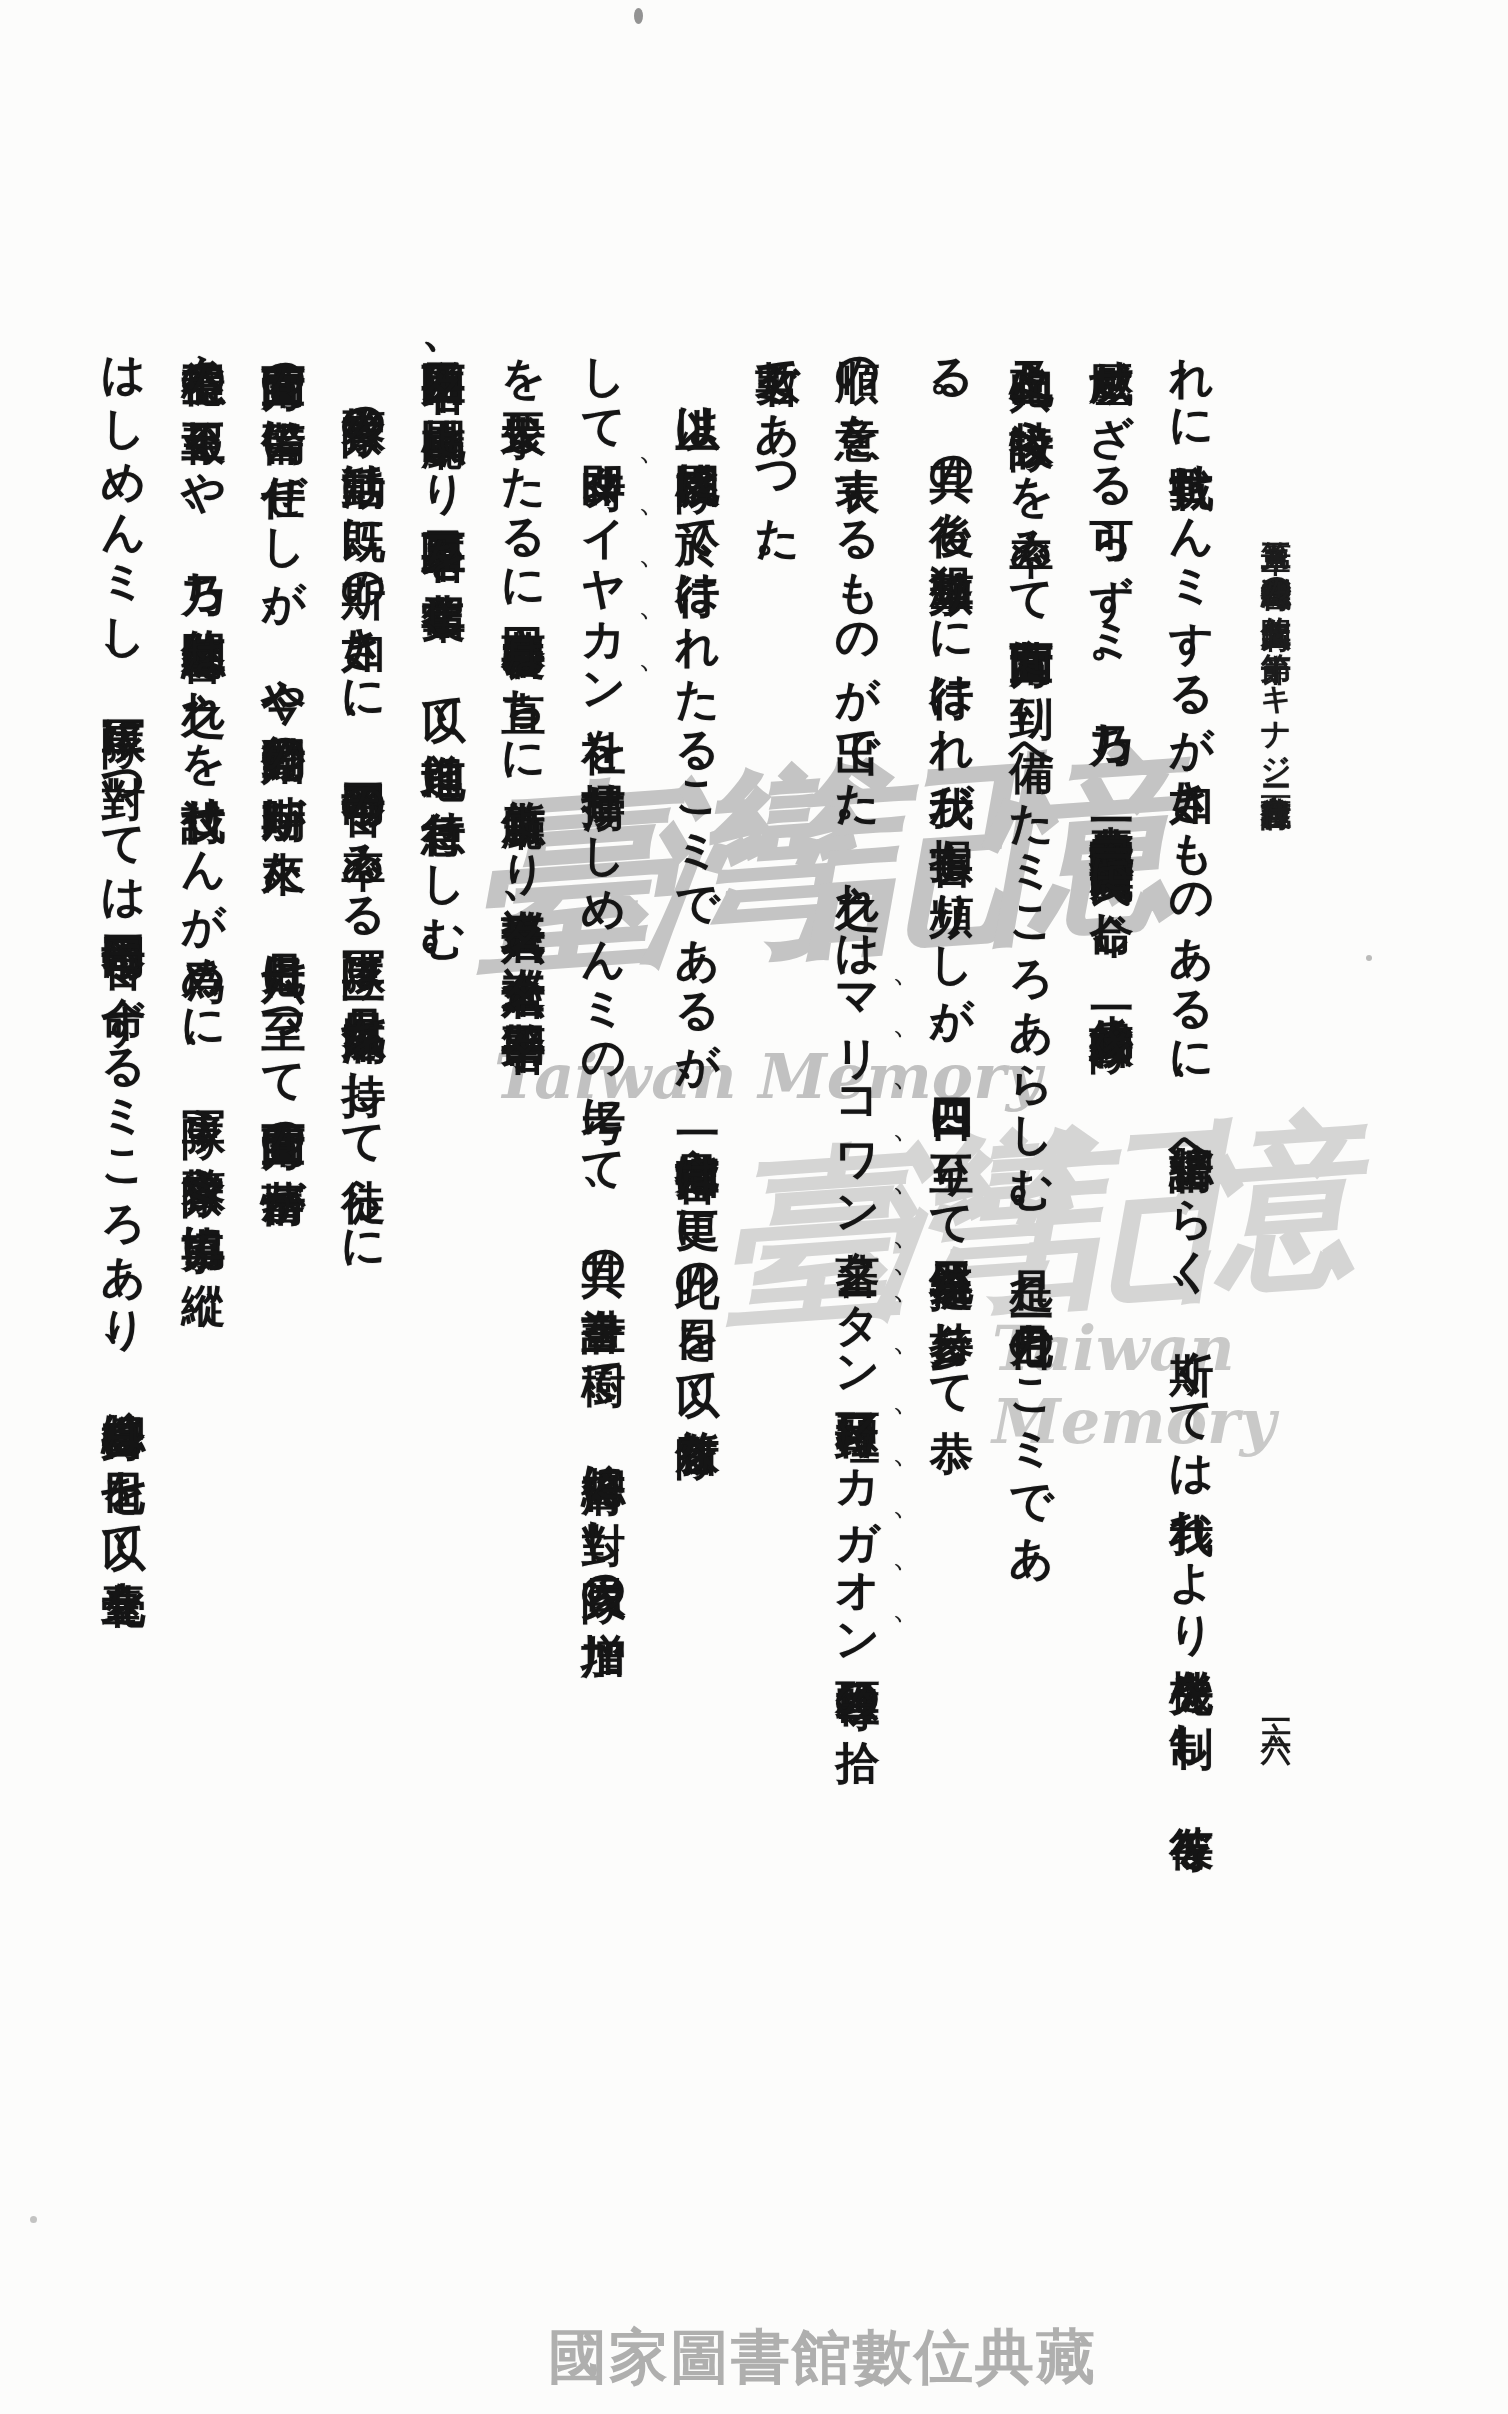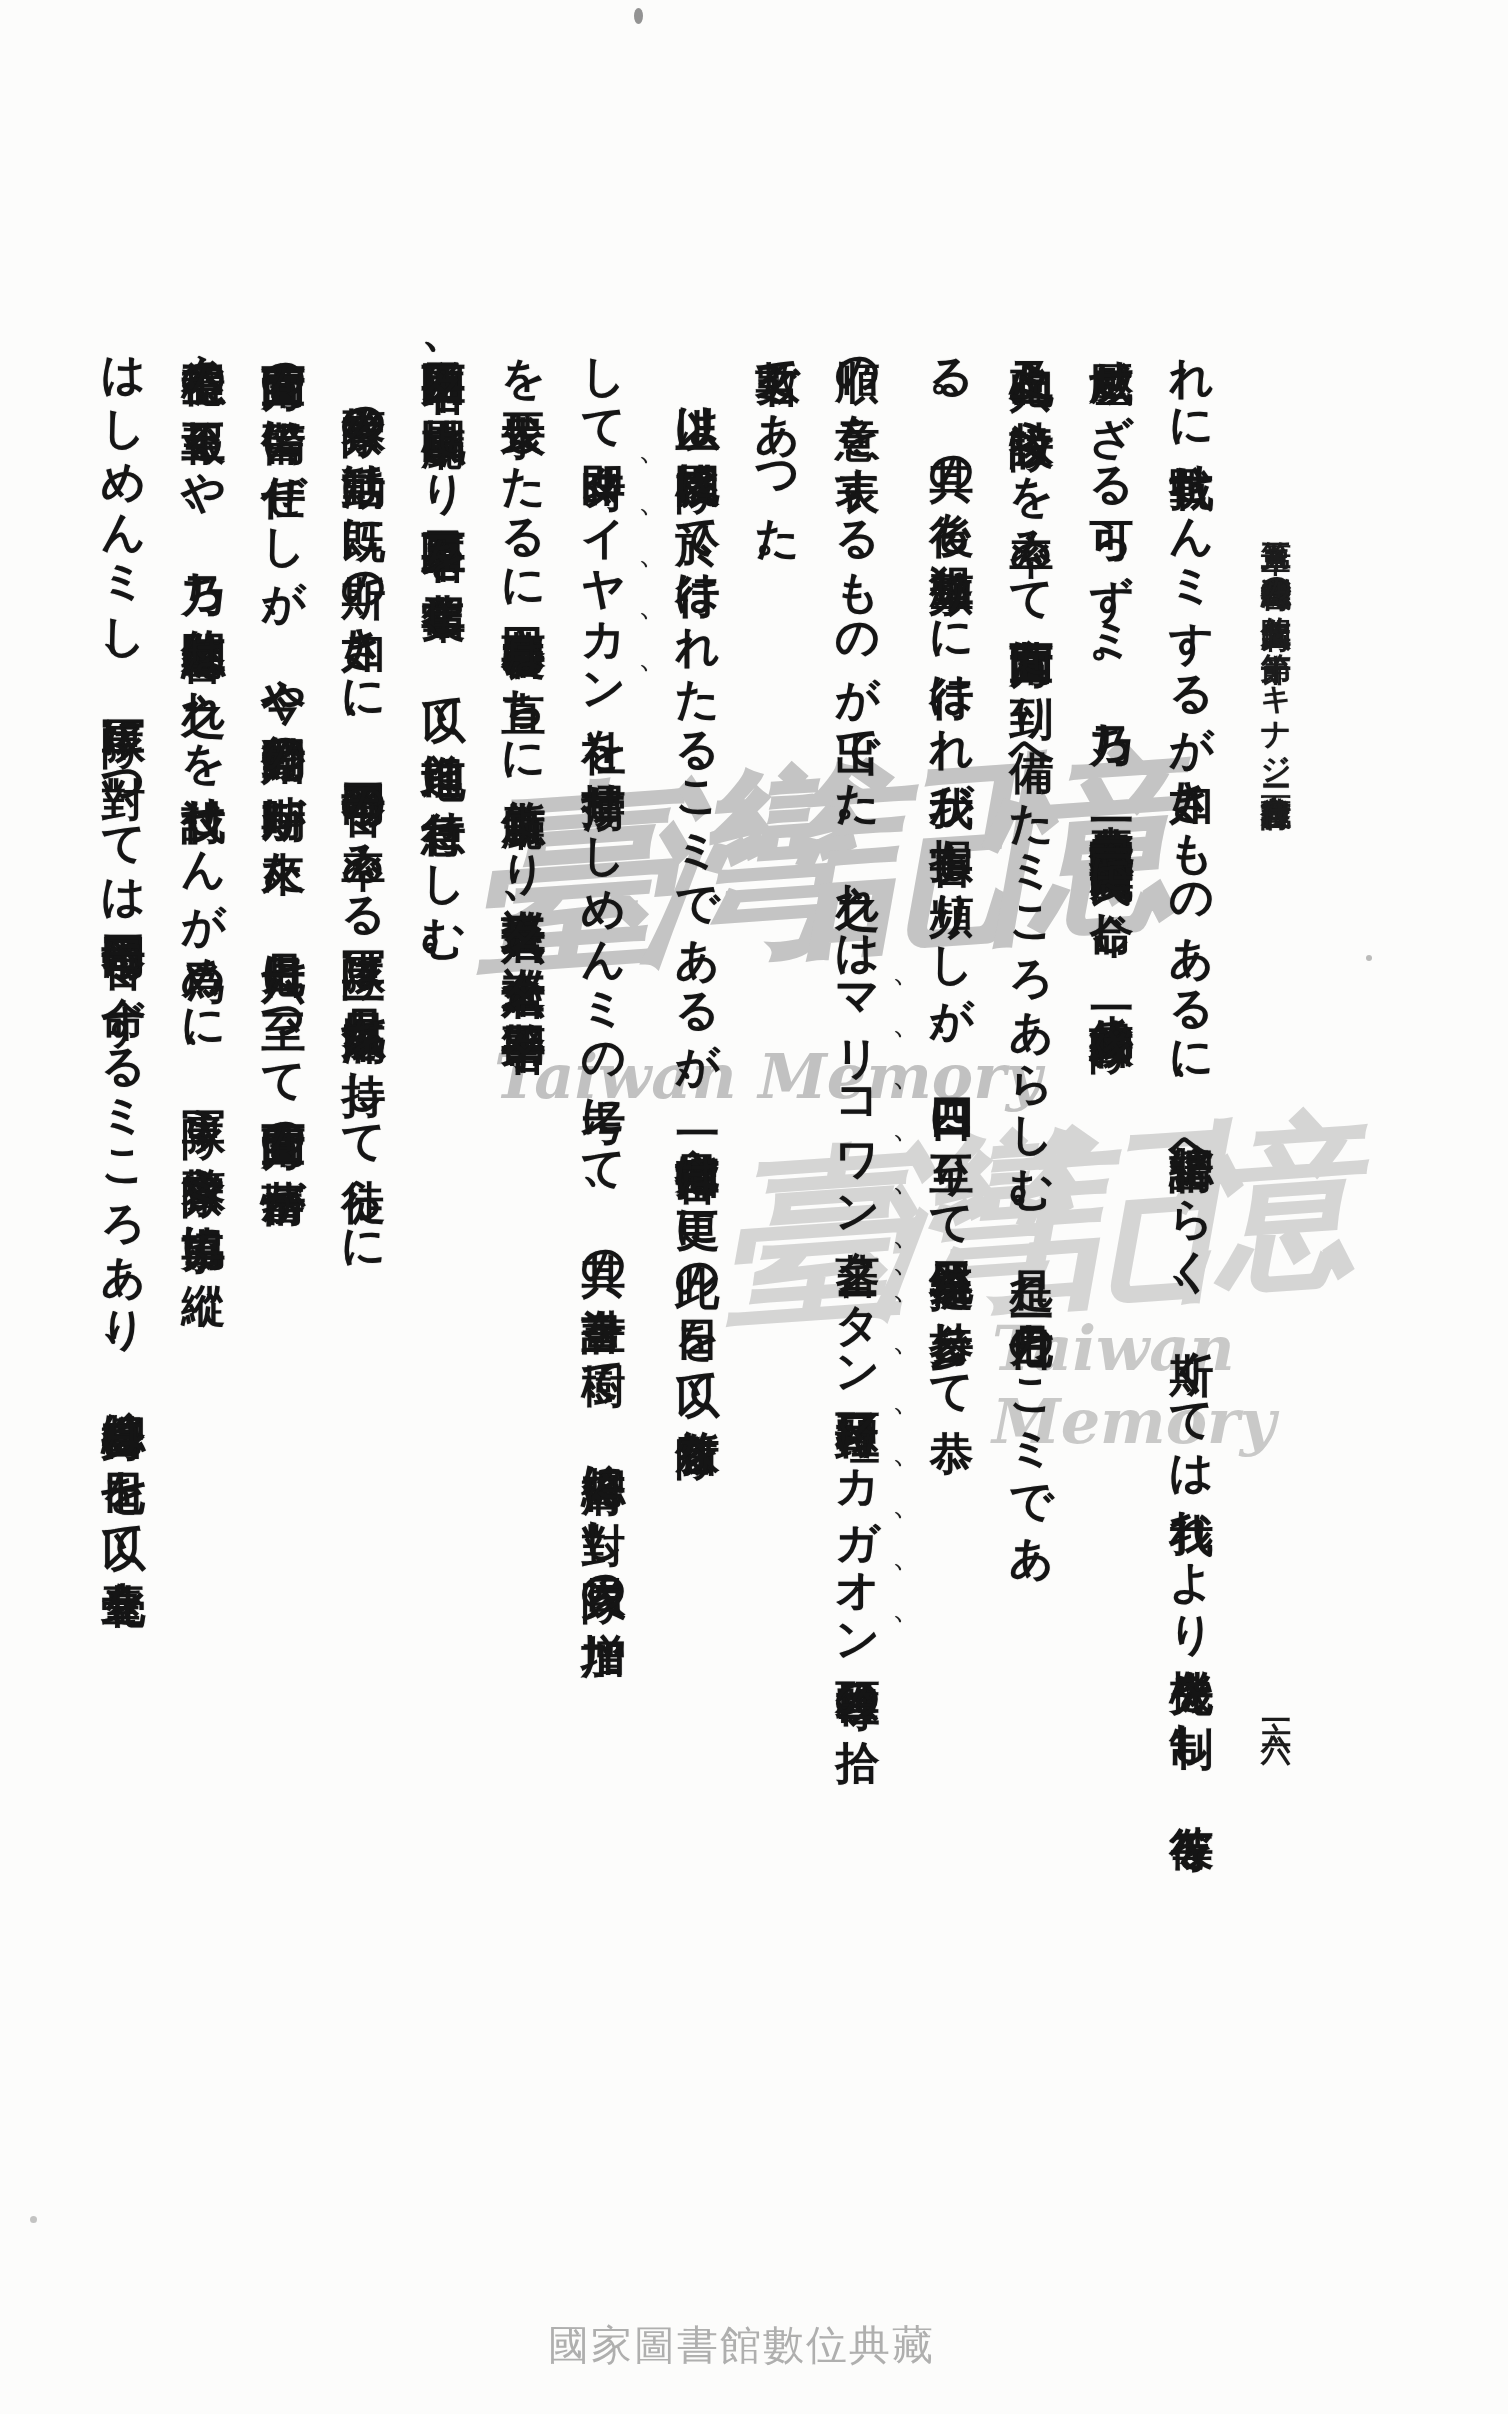--- a/index.html
+++ b/index.html
@@ -52,22 +52,22 @@
   .wm-cjk-2 {
     top:1128px; left:718px; font-size:188px; line-height:1;
     font-weight:700; font-style:italic; letter-spacing:-40px;
     opacity:.36; transform:rotate(-4deg);
   }
   .wm-latin-2 {
     top:1312px; left:992px; font-size:62px; font-style:italic;
     font-weight:600; opacity:.48;
   }
   .wm-archive {
-    top:2318px; left:548px; font-size:41px; letter-spacing:2px;
-    font-weight:400; opacity:.8; color:#9c9c9c;
+    top:2318px; left:548px; font-size:59px; letter-spacing:2px;
+    font-weight:700; opacity:.8; color:#9c9c9c;
   }
   
   .speck { position:absolute; background:#5a5a5a; border-radius:50%; z-index:2; }
   .speck-top    { top:8px;    left:634px; width:9px;  height:16px; opacity:.65; }
   .speck-mid    { top:955px;  left:1366px; width:6px; height:6px;  opacity:.4; }
   .speck-bottom { top:2216px; left:30px;  width:7px;  height:7px;  opacity:.35; }
 </style>
 </head>
 <body>
 

